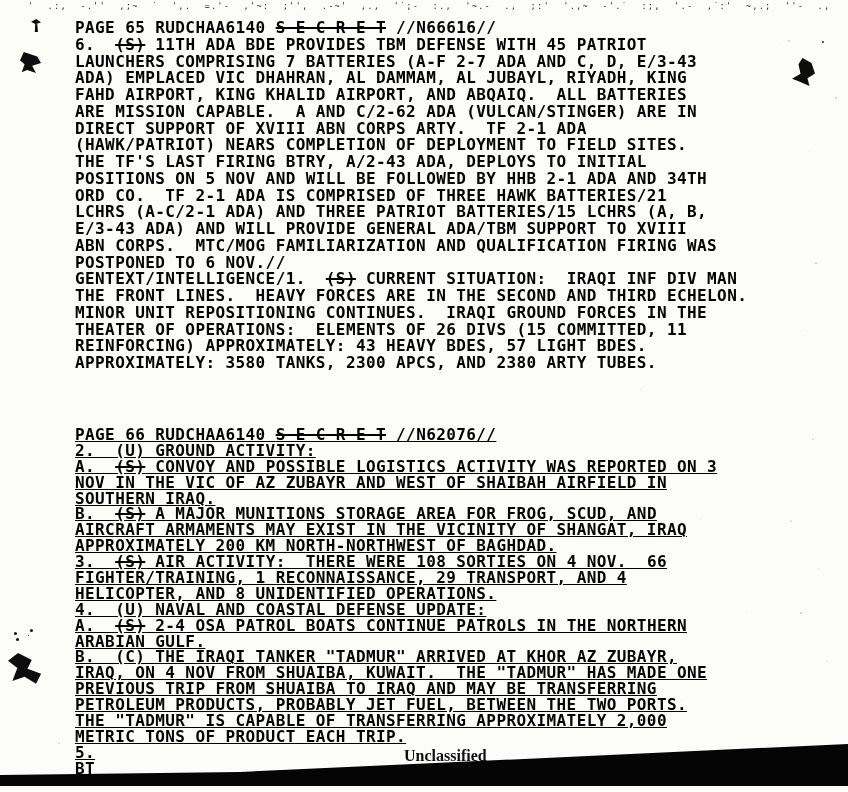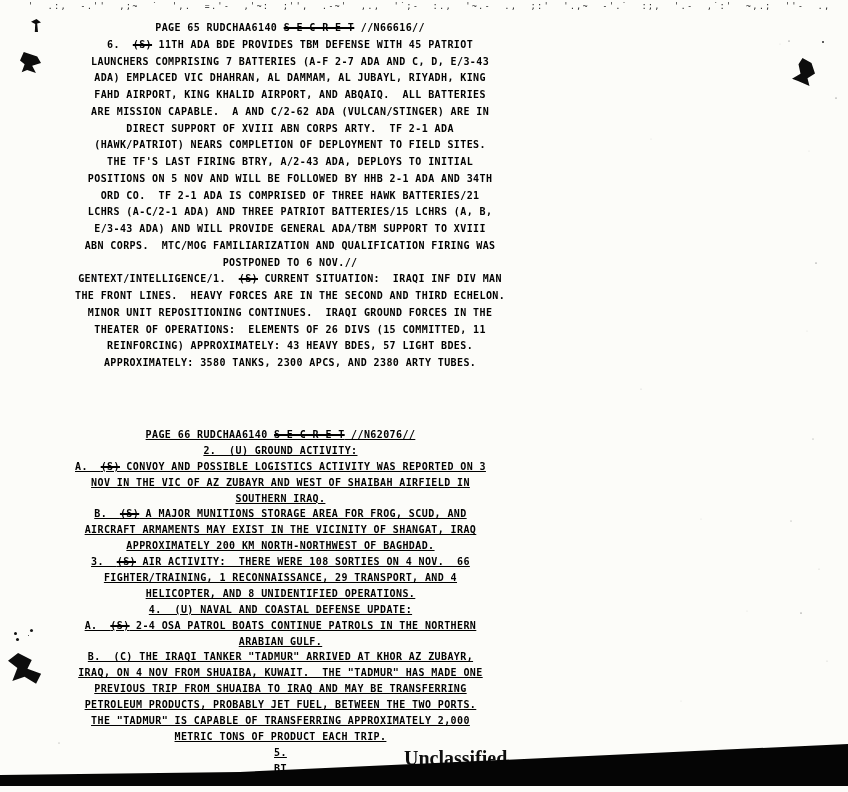--- a/index.html
+++ b/index.html
@@ -16,41 +16,40 @@
     font-family:"DejaVu Sans Mono",monospace;
     font-size:8px;letter-spacing:1.6px;word-spacing:7px;
     color:#2c2c2c;white-space:nowrap;overflow:hidden;
     filter:blur(0.45px) contrast(1.2);
   }
   
   .tw{
     position:absolute;left:75px;
     font-family:"DejaVu Sans Mono",monospace;
     font-weight:bold;
-    font-size:10px;
+    font-size:16px;
     letter-spacing:0.4px;
     color:#1a1a1a;
     white-space:pre;
     filter:blur(0.32px) contrast(1.35);
-    text-align:center;
   }
   .block-1{top:20px;}
   .block-1 .line{height:16.75px;line-height:16.75px;}
   .block-2{top:427px;}
   .block-2 .line{height:15.9px;line-height:15.9px;text-decoration:underline;}
   .strike{
     text-decoration:line-through;
     text-decoration-thickness:2.4px;
     text-decoration-color:#141414;
   }
   
   .stamp{
     position:absolute;left:404px;top:747px;
     font-family:"Liberation Serif","DejaVu Serif",serif;
-    font-weight:bold;font-size:20px;color:#0e0e0e;
+    font-weight:bold;font-size:16px;color:#0e0e0e;
     filter:blur(0.2px);
   }
   
   .wedge{position:absolute;left:0;top:744px;width:848px;height:48px;}
   
   .art{position:absolute;background:#0d0d0d;}
   .mark-tl{left:31px;top:19px;width:10px;height:13px;
     clip-path:polygon(0 22%,55% 0,100% 26%,62% 34%,70% 100%,38% 100%,42% 38%);}
   .blob-left-top{left:20px;top:52px;width:21px;height:21px;
     clip-path:polygon(18% 0,82% 22%,100% 52%,58% 66%,76% 100%,34% 86%,8% 96%,22% 58%,0 40%);}

